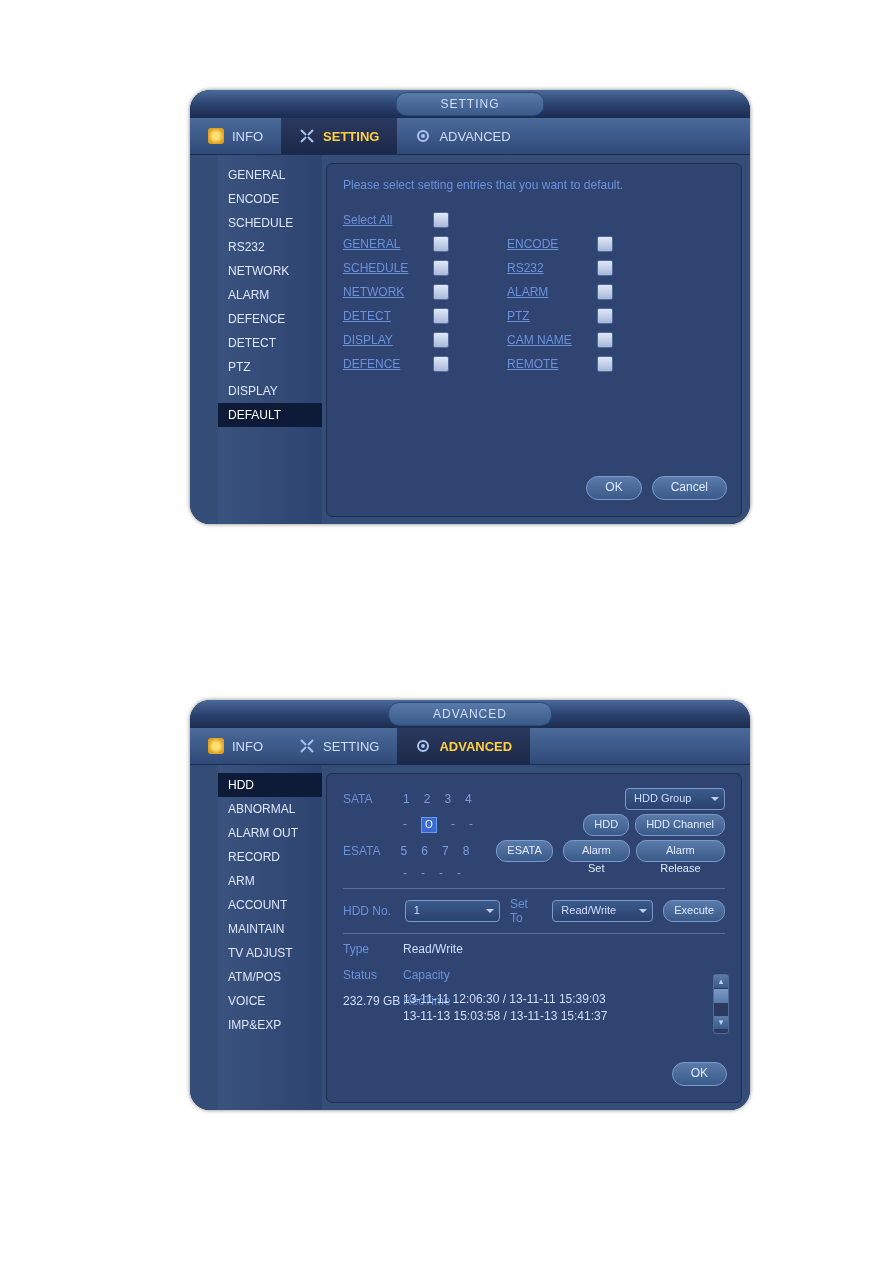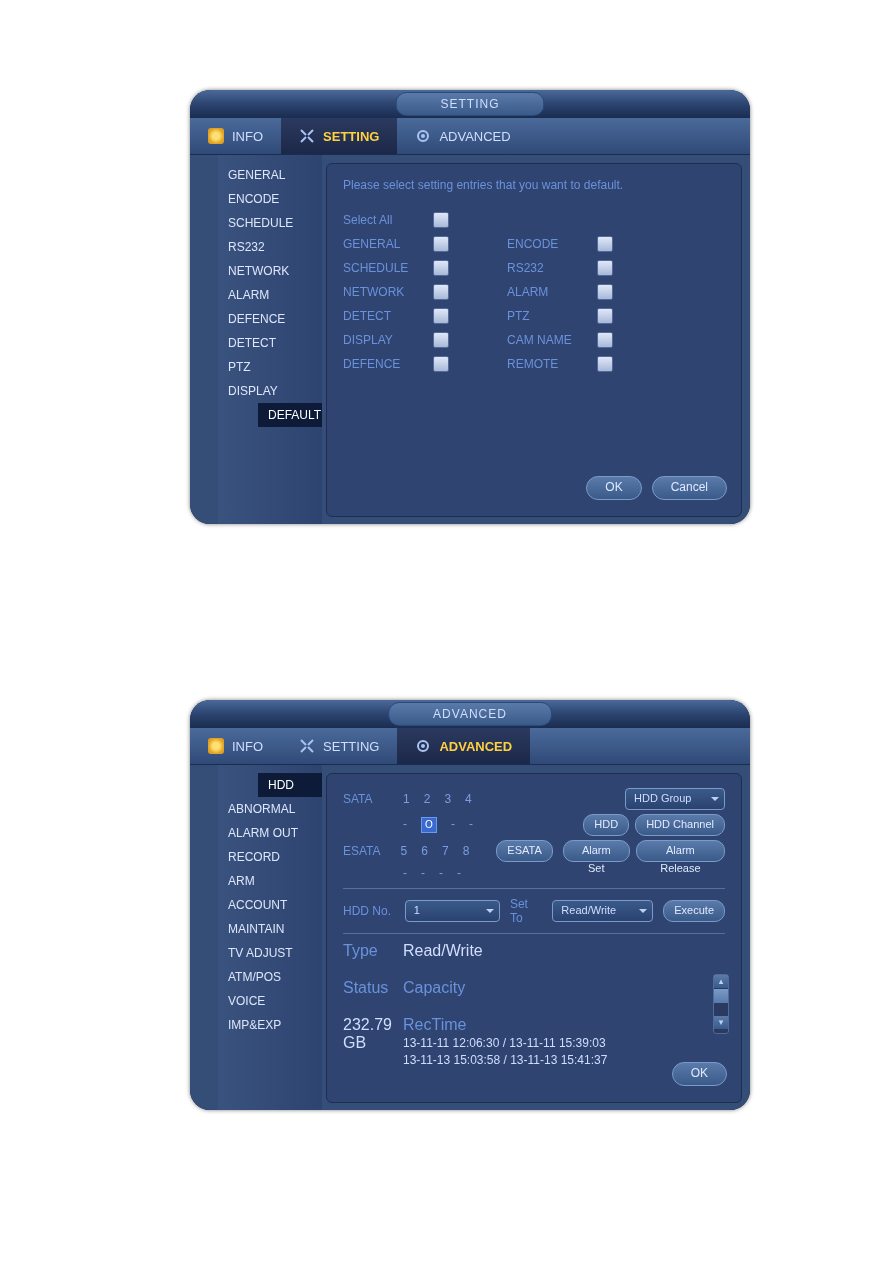--- a/index.html
+++ b/index.html
@@ -75,21 +75,20 @@
   .side-item {
     padding: 4px 10px;
     font-size: 12px;
     color: #dde6fa;
     cursor: pointer;
     line-height: 16px;
   }
   .side-item.active {
     background: #0d1a38;
     color: #fff;
-    margin-left: 40px;
   }
   .content {
     flex: 1;
     margin: 8px 8px 8px 4px;
     background: #2f4470;
     border: 1px solid #1e2e50;
     border-radius: 6px;
     padding: 14px 16px;
     position: relative;
     color: #7b9de0;
@@ -98,21 +97,21 @@
   .content .heading {
     color: #6a92dc;
     margin-bottom: 20px;
   }
   .check-grid {
     display: grid;
     grid-template-columns: 90px 24px 50px 90px 24px;
     row-gap: 8px;
     align-items: center;
   }
-  .check-grid .lbl { color: #6a92dc; }
+  .check-grid .lbl { color: #6a92dc; text-decoration: underline; }
   .chk {
     width: 14px; height: 14px;
     background: linear-gradient(to bottom, #e0e8f8, #a8b8d8);
     border: 1px solid #506a9a;
     border-radius: 2px;
     cursor: pointer;
   }
   .btnrow {
     position: absolute;
     right: 14px;
@@ -161,22 +160,22 @@
     position: absolute;
     right: 5px; top: 8px;
     border-left: 4px solid transparent;
     border-right: 4px solid transparent;
     border-top: 4px solid #c0d0f0;
   }
   .hr { border-top:1px solid #55709a; margin: 8px 0; }
   .info-grid {
     display:grid;
     grid-template-columns: 60px 1fr;
-    row-gap: 19px;
-    font-size: 16px;
+    row-gap: 12px;
+    font-size: 12px;
     margin-top: 7px;
   }
   .info-grid .k { color:#6a92dc;}
   .info-grid .v { color:#d0deff;}
   .rectime-list { color:#d0deff; line-height:17px; margin-left:60px; margin-top:-17px;}
   .scrollbar {
     position:absolute; right:12px; width:14px;
     background:#2a3a60; border:1px solid #506a9a; border-radius:3px;
   }
   .sbar-btn {

